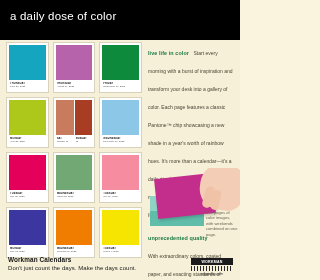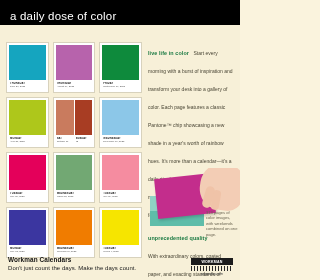--- a/index.html
+++ b/index.html
@@ -6,21 +6,21 @@
   body{
     width:240px;height:280px;overflow:hidden;
     background:#faf3dd;
     font-family:"Liberation Sans", sans-serif;
     -webkit-font-smoothing:antialiased;
   }
   .page{position:relative;width:240px;height:280px;background:#f7f0d8;}
 
   
   .header{
-    position:absolute;left:0;top:0;width:240px;height:25px;
+    position:absolute;left:0;top:0;width:240px;height:40px;
     background:#000000;
   }
   .header-title{
     position:absolute;left:10px;top:10px;
     color:#ffffff;font-size:11.5px;letter-spacing:.2px;
     font-weight:400;white-space:nowrap;
   }
 
   
   .grid{

